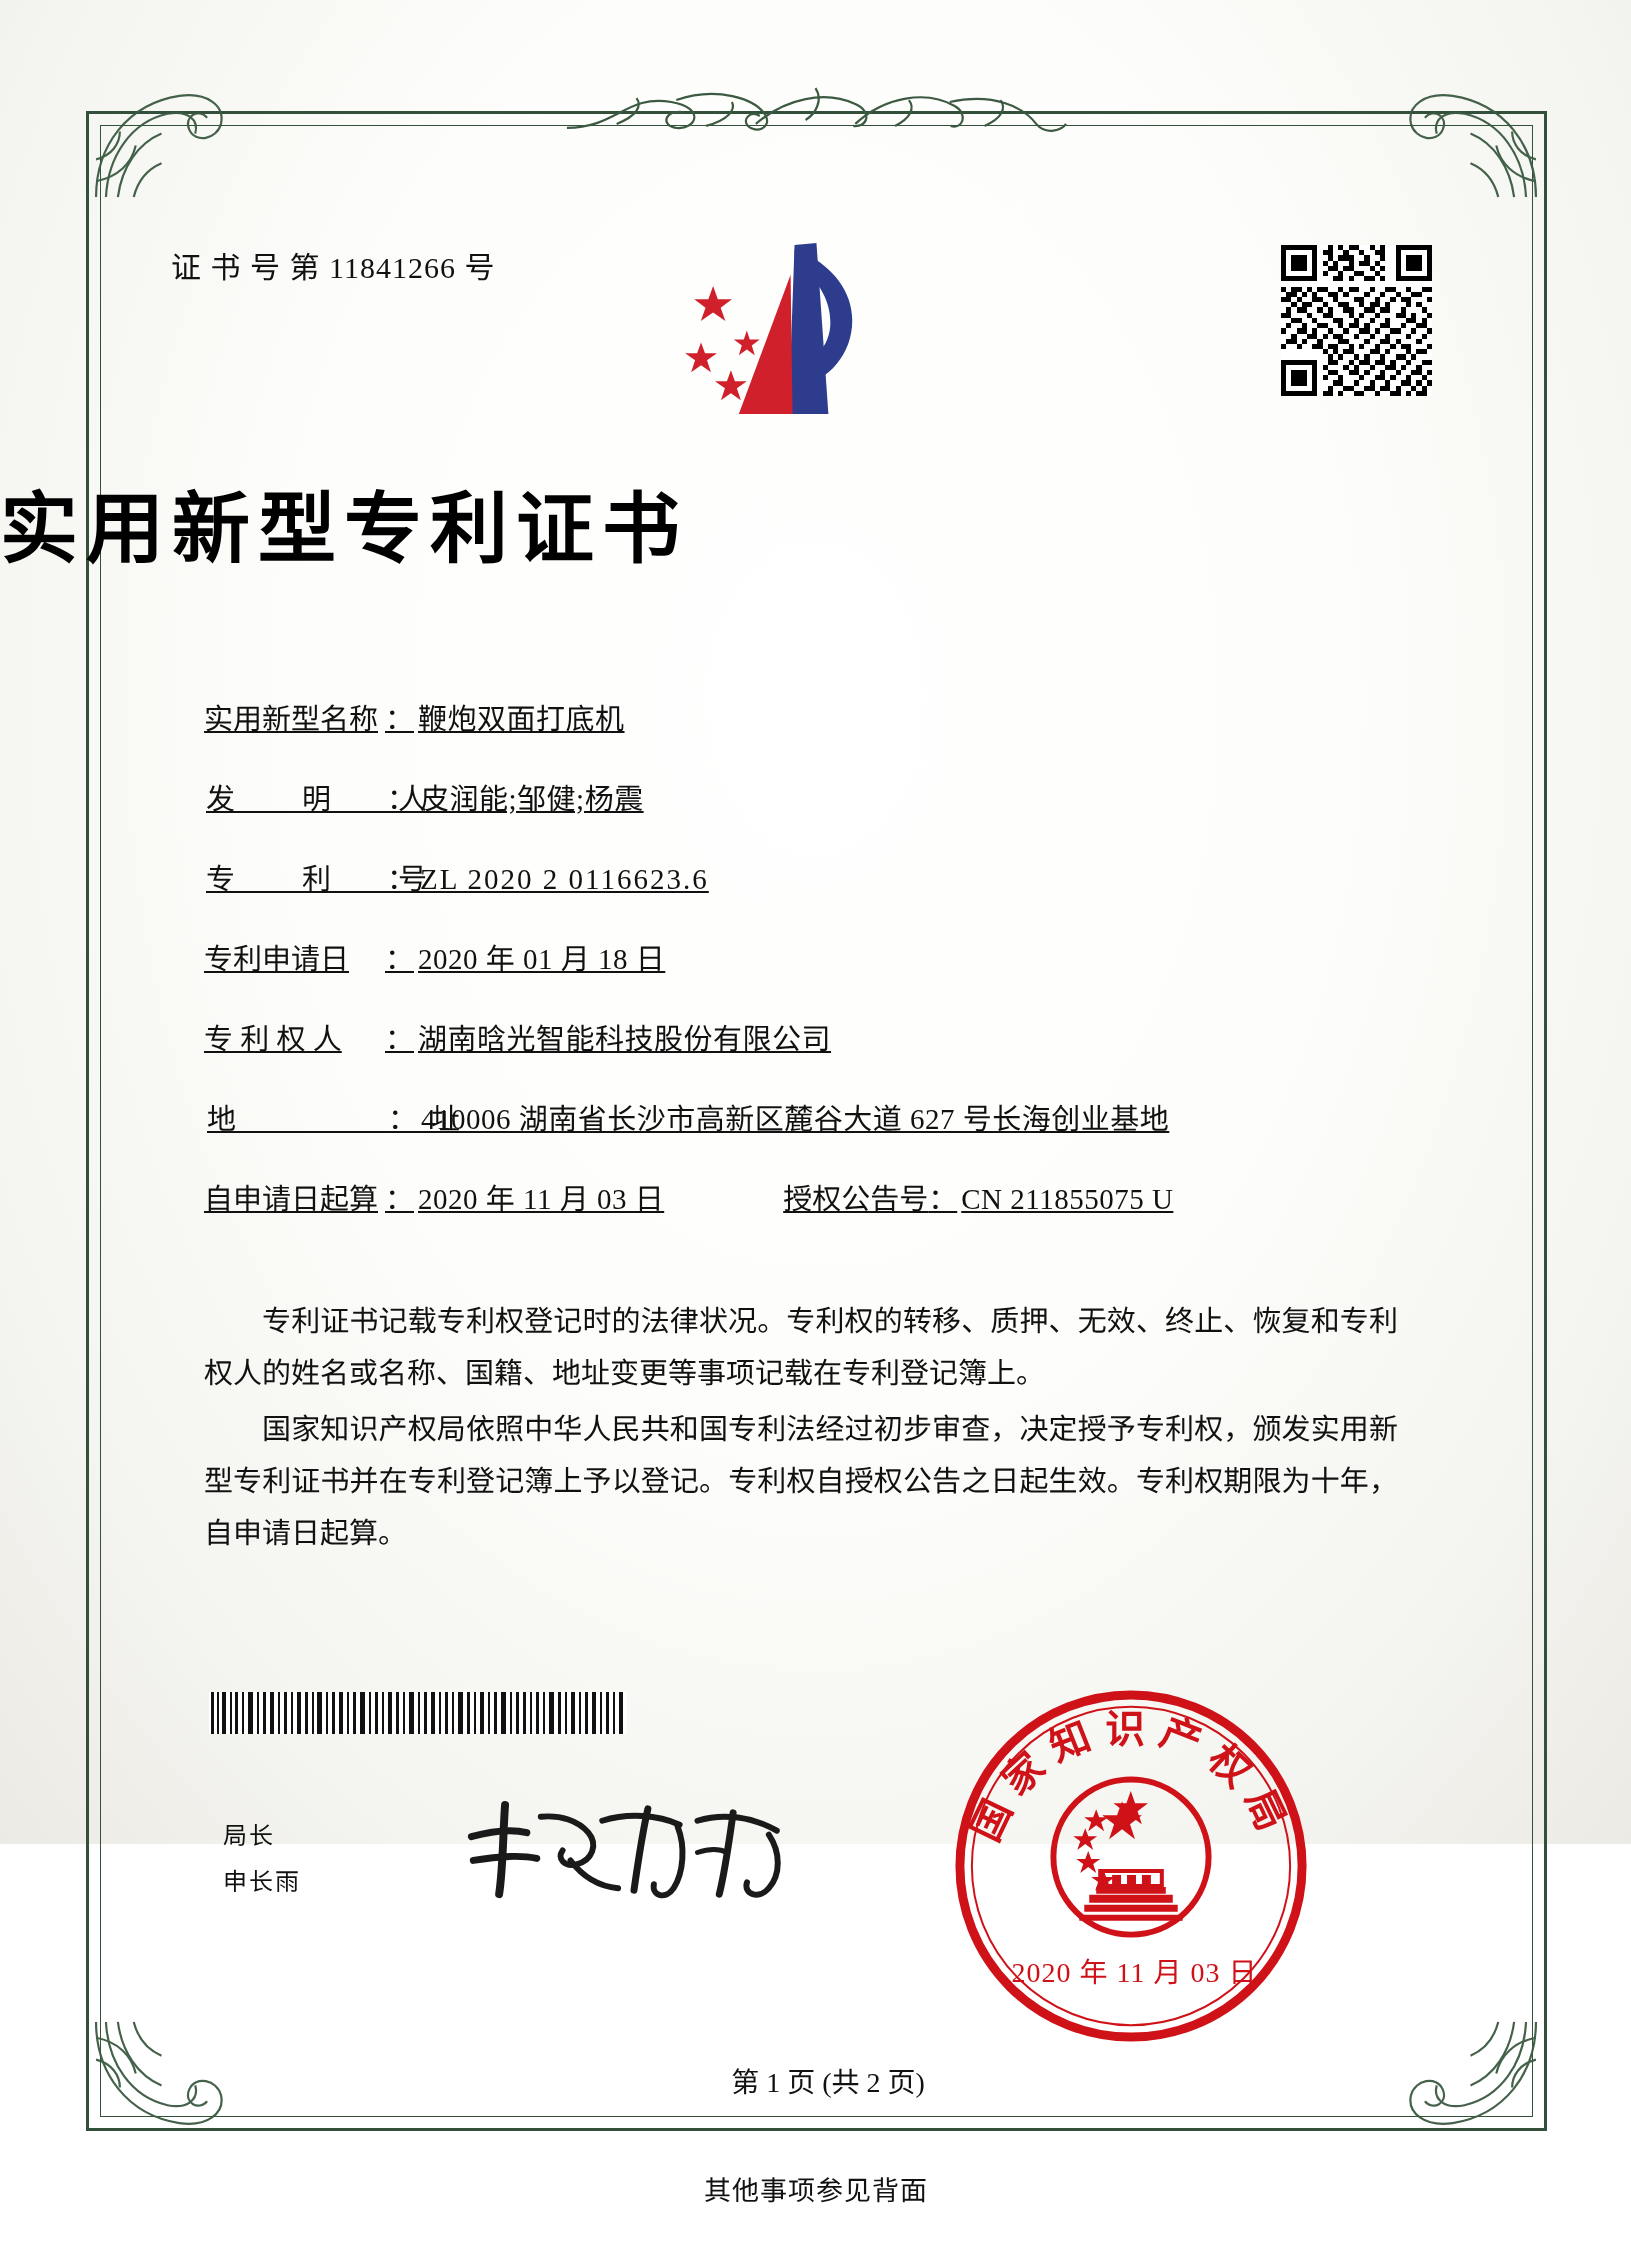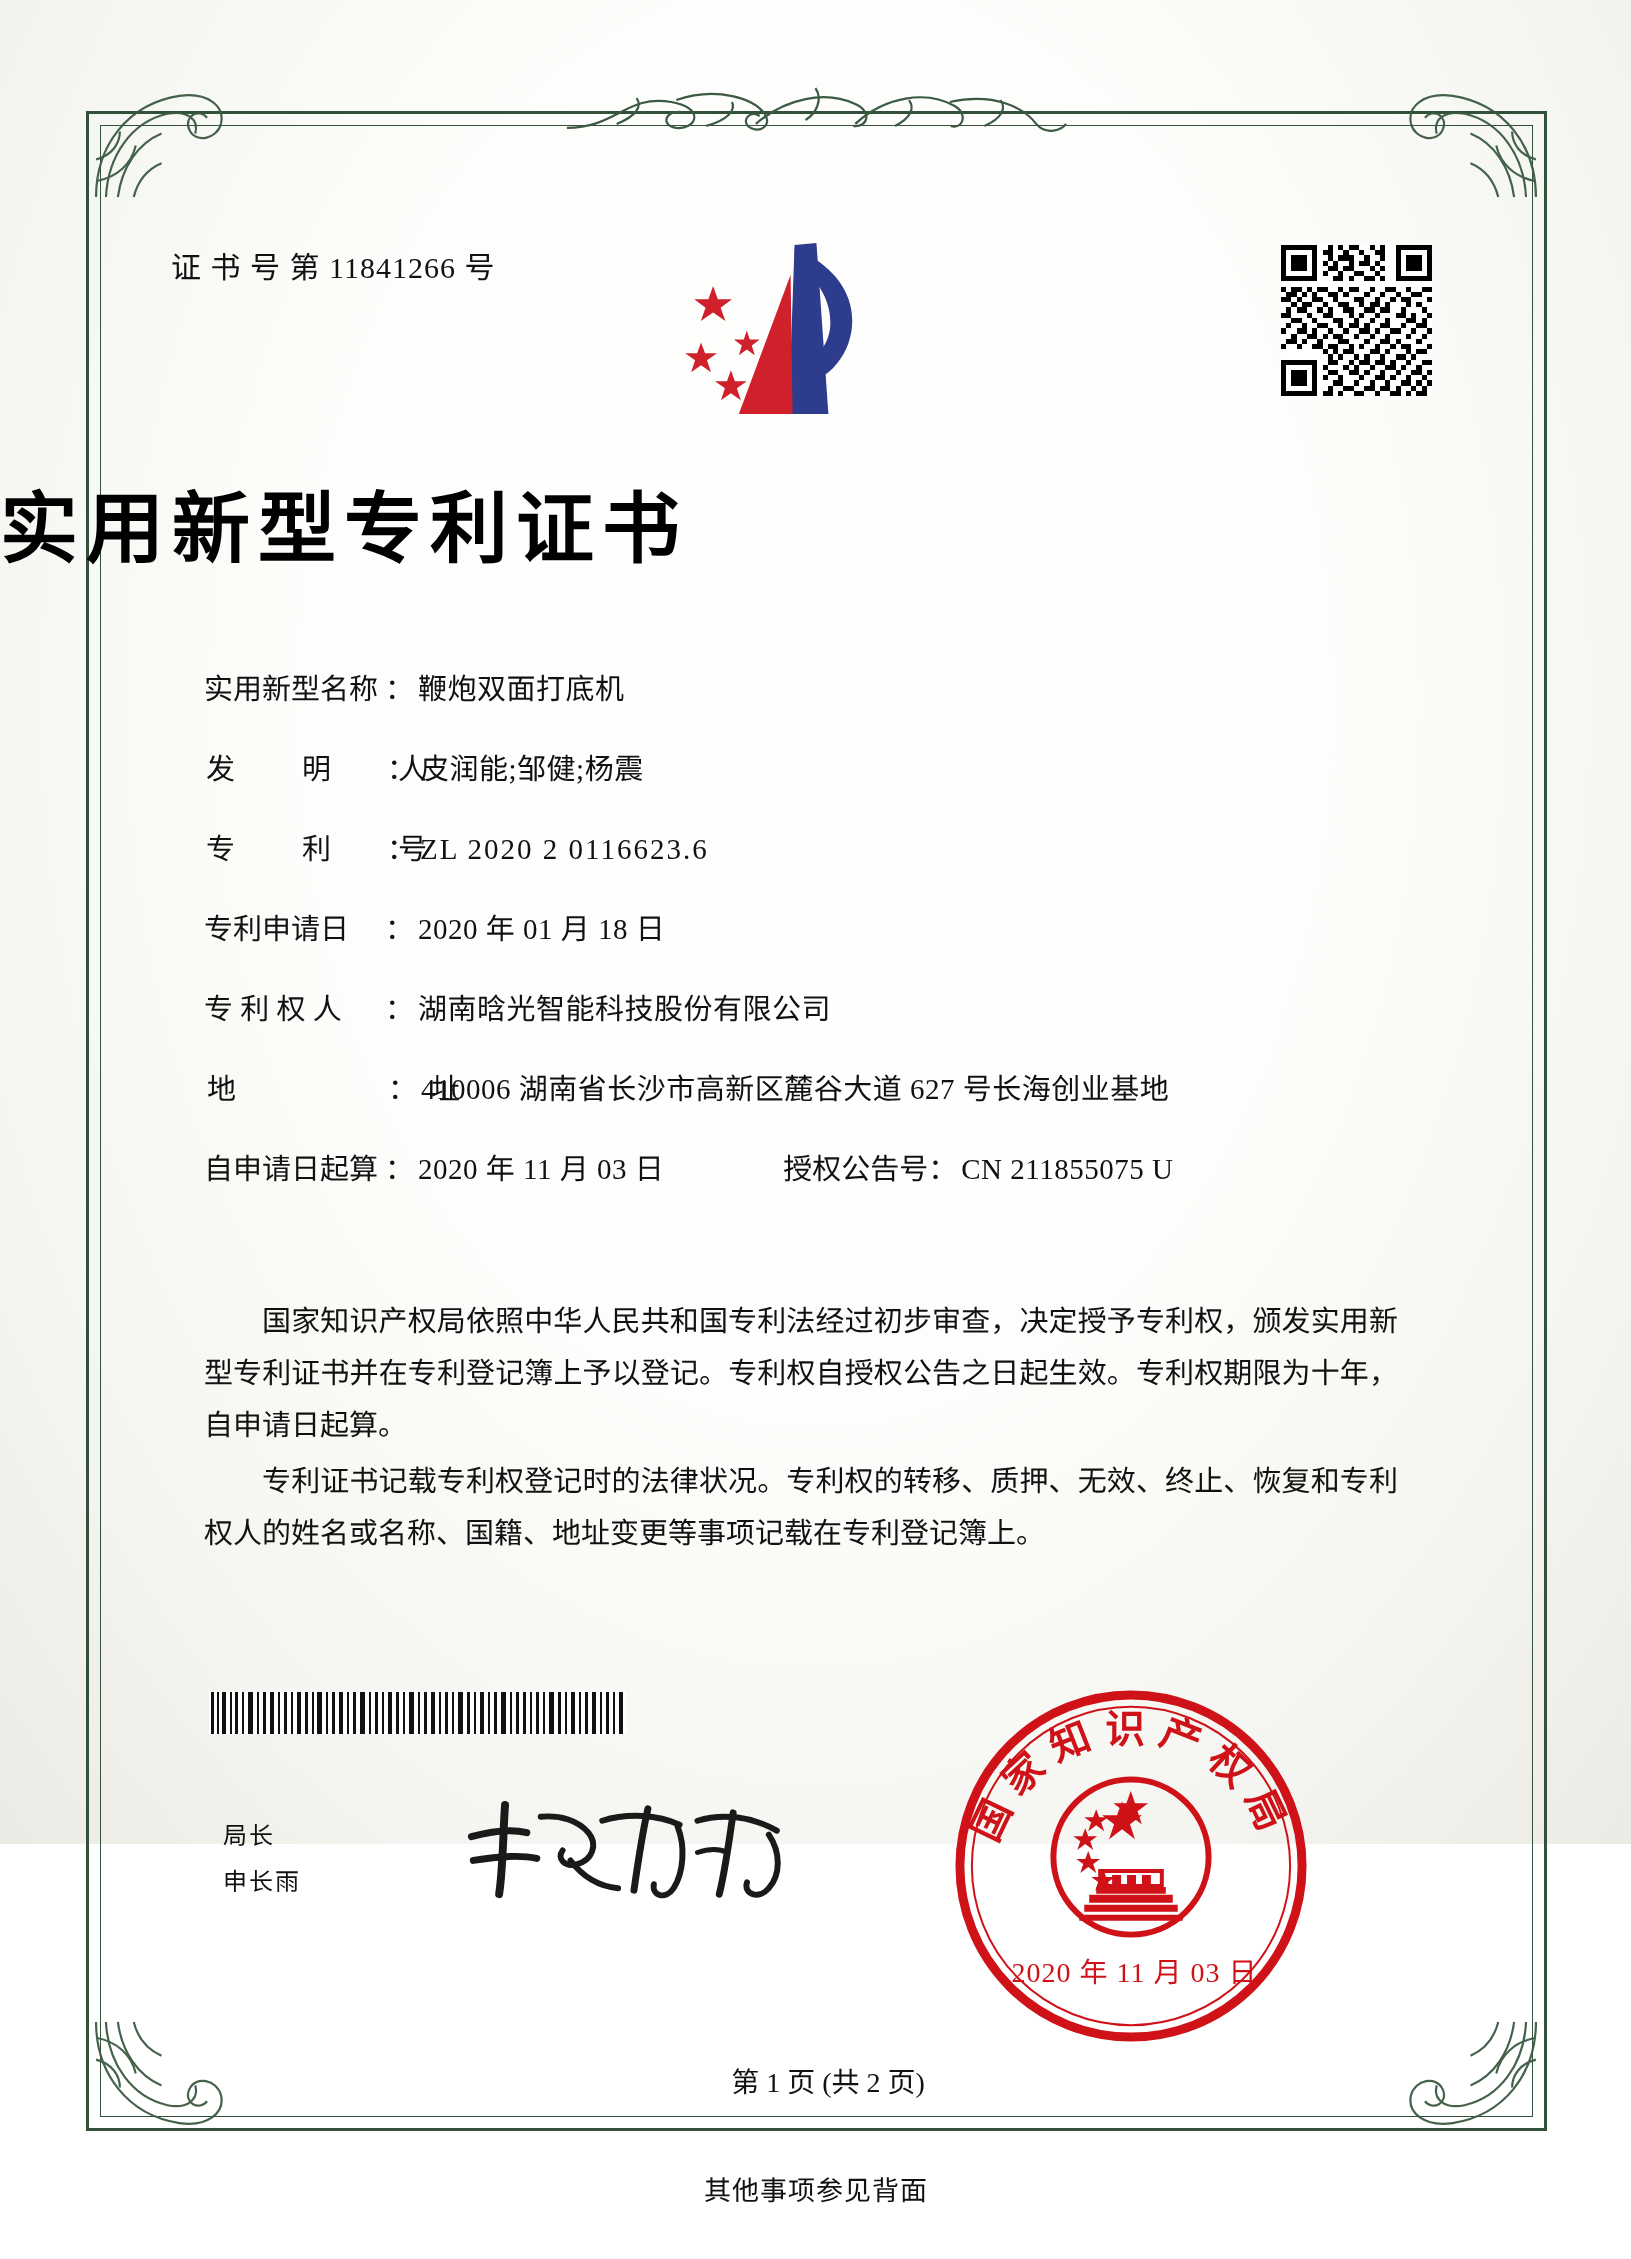--- a/index.html
+++ b/index.html
@@ -94,22 +94,23 @@
     font-family: "DejaVu Serif", "Liberation Serif", serif;
     font-weight: bold;
     font-size: 78px;
     letter-spacing: 8px;
     color: #000;
   }
 
   
   .fields {
     position: absolute;
-    left: 204px; top: 665px;
+    left: 204px; top: 695px;
     width: 1194px;
+    text-decoration: underline;
   }
   .field-row {
     display: flex;
     align-items: baseline;
     margin-bottom: 38px;
     font-size: 29px;
     white-space: nowrap;
   }
   .field-label {
     width: 181px;
@@ -549,22 +550,22 @@
       <span class="field-value">2020 年 11 月 03 日</span>
       <span class="grant-gap"></span>
       <span>授权公告号</span>
       <span class="field-colon">：</span>
       <span class="field-value">CN 211855075 U</span>
     </div>
 
   </div>
 
   <div class="paras">
+    <p>专利证书记载专利权登记时的法律状况。专利权的转移、质押、无效、终止、恢复和专利权人的姓名或名称、国籍、地址变更等事项记载在专利登记簿上。</p>
     <p>国家知识产权局依照中华人民共和国专利法经过初步审查，决定授予专利权，颁发实用新型专利证书并在专利登记簿上予以登记。专利权自授权公告之日起生效。专利权期限为十年，自申请日起算。</p>
-    <p>专利证书记载专利权登记时的法律状况。专利权的转移、质押、无效、终止、恢复和专利权人的姓名或名称、国籍、地址变更等事项记载在专利登记簿上。</p>
   </div>
 
   <div class="barcode">
     <svg viewBox="0 0 420 42" shape-rendering="crispEdges">
       <rect width="420" height="42" fill="#fff"></rect>
       <g fill="#111">
         <rect x="2" y="0" width="3" height="42"></rect>
           <rect x="8" y="0" width="2" height="42"></rect>
         <rect x="13" y="0" width="4" height="42"></rect>
           <rect x="21" y="0" width="2" height="42"></rect>

